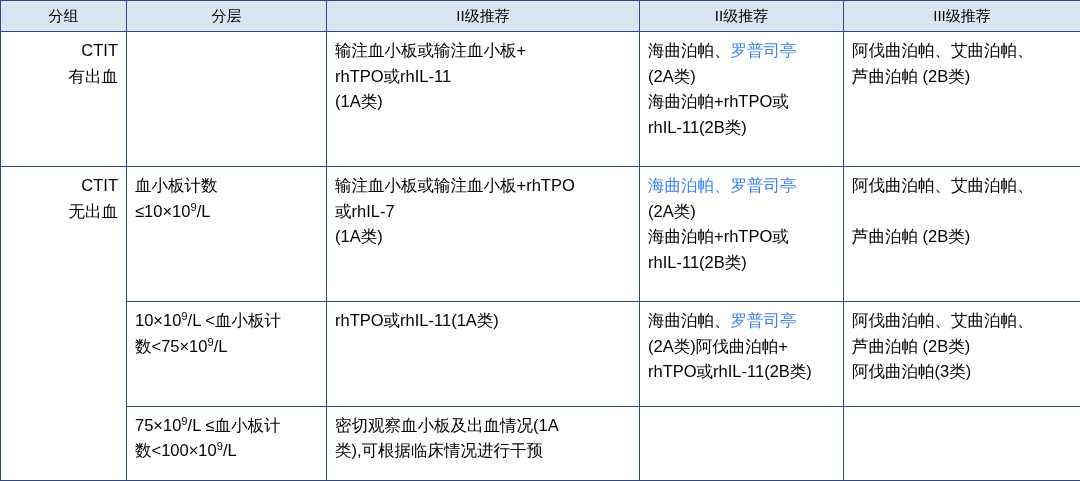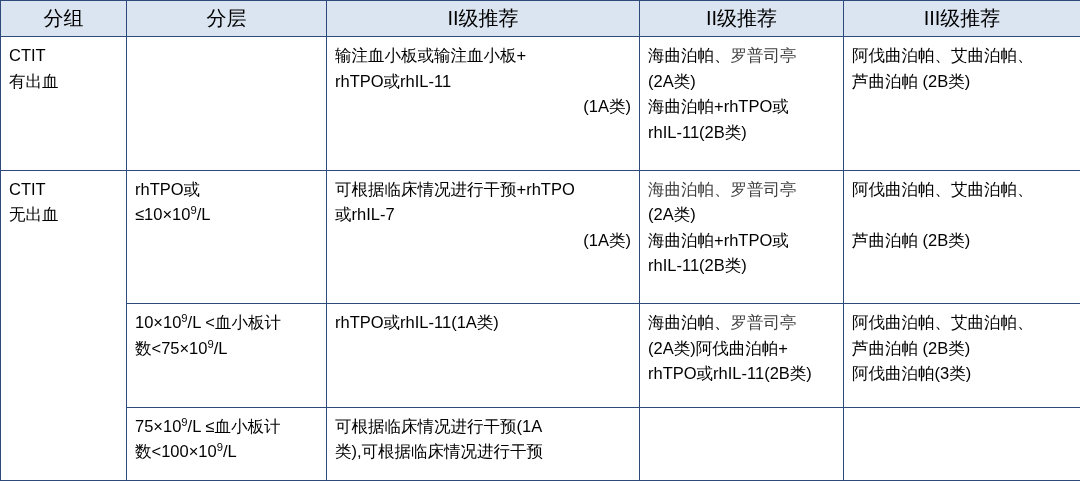--- a/index.html
+++ b/index.html
@@ -35,28 +35,29 @@
     line-height: 1.55;
     box-sizing: border-box;
   }
   table.rec-table thead th {
     background: #dbe5f1;
     text-align: center;
     font-weight: normal;
     vertical-align: middle;
     height: 31px;
     padding: 2px 4px;
-    font-size: 20px;
+    font-size: 15px;
   }
   .cell-line { white-space: pre-wrap; }
-  .indent-center { text-align: right; }
-  .red { color: #404040; }
+  .indent-center { text-align: left; }
+  .red { color: #3b82f6; }
   .group-cell {
     font-size: 16.5px;
     line-height: 2.0;
+    text-align: right;
   }
   sup {
     font-size: 0.68em;
     vertical-align: super;
     line-height: 0;
   }
 </style>
 </head>
 <body>
 
@@ -99,25 +100,25 @@
           <div class="cell-line">阿伐曲泊帕、艾曲泊帕、</div>
           <div class="cell-line">芦曲泊帕 (2B类)</div>
         </td>
       </tr>
       <tr>
         <td class="group-cell" rowspan="3">
           <div class="cell-line">CTIT</div>
           <div class="cell-line">无出血</div>
         </td>
         <td>
-          <div class="cell-line">rhTPO或</div>
+          <div class="cell-line">血小板计数</div>
           <div class="cell-line">≤10×10<sup>9</sup>/L</div>
         </td>
         <td>
-          <div class="cell-line">可根据临床情况进行干预+rhTPO</div>
+          <div class="cell-line">输注血小板或输注血小板+rhTPO</div>
           <div class="cell-line">或rhIL-7</div>
           <div class="cell-line indent-center">(1A类)</div>
         </td>
         <td>
           <div class="cell-line"><span class="red">海曲泊帕、罗普司亭</span></div>
           <div class="cell-line"><span>(2A类)</span></div>
           <div class="cell-line"><span>海曲泊帕+rhTPO或</span></div>
           <div class="cell-line"><span>rhIL-11(2B类)</span></div>
         </td>
         <td>
@@ -144,20 +145,20 @@
           <div class="cell-line">芦曲泊帕 (2B类)</div>
           <div class="cell-line">阿伐曲泊帕(3类)</div>
         </td>
       </tr>
       <tr>
         <td>
           <div class="cell-line">75×10<sup>9</sup>/L ≤血小板计</div>
           <div class="cell-line">数&lt;100×10<sup>9</sup>/L</div>
         </td>
         <td>
-          <div class="cell-line">可根据临床情况进行干预(1A</div>
+          <div class="cell-line">密切观察血小板及出血情况(1A</div>
           <div class="cell-line">类),可根据临床情况进行干预</div>
         </td>
         <td></td>
         <td></td>
       </tr>
     </tbody>
 </table>
 
 </body></html>

